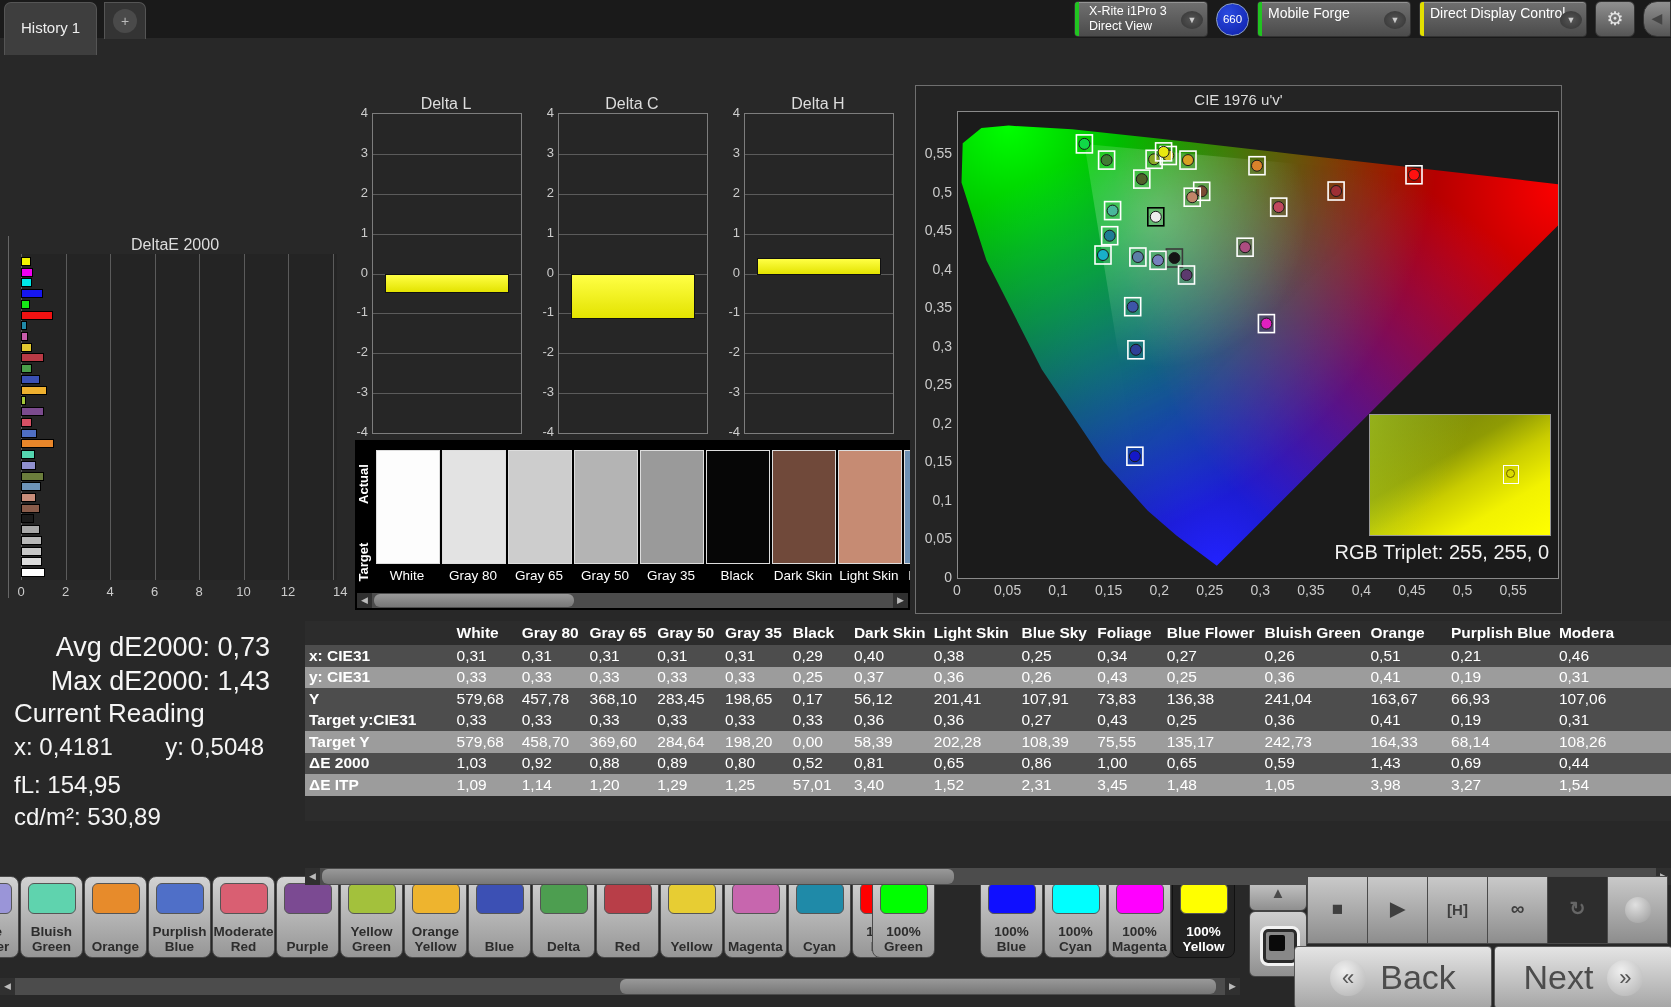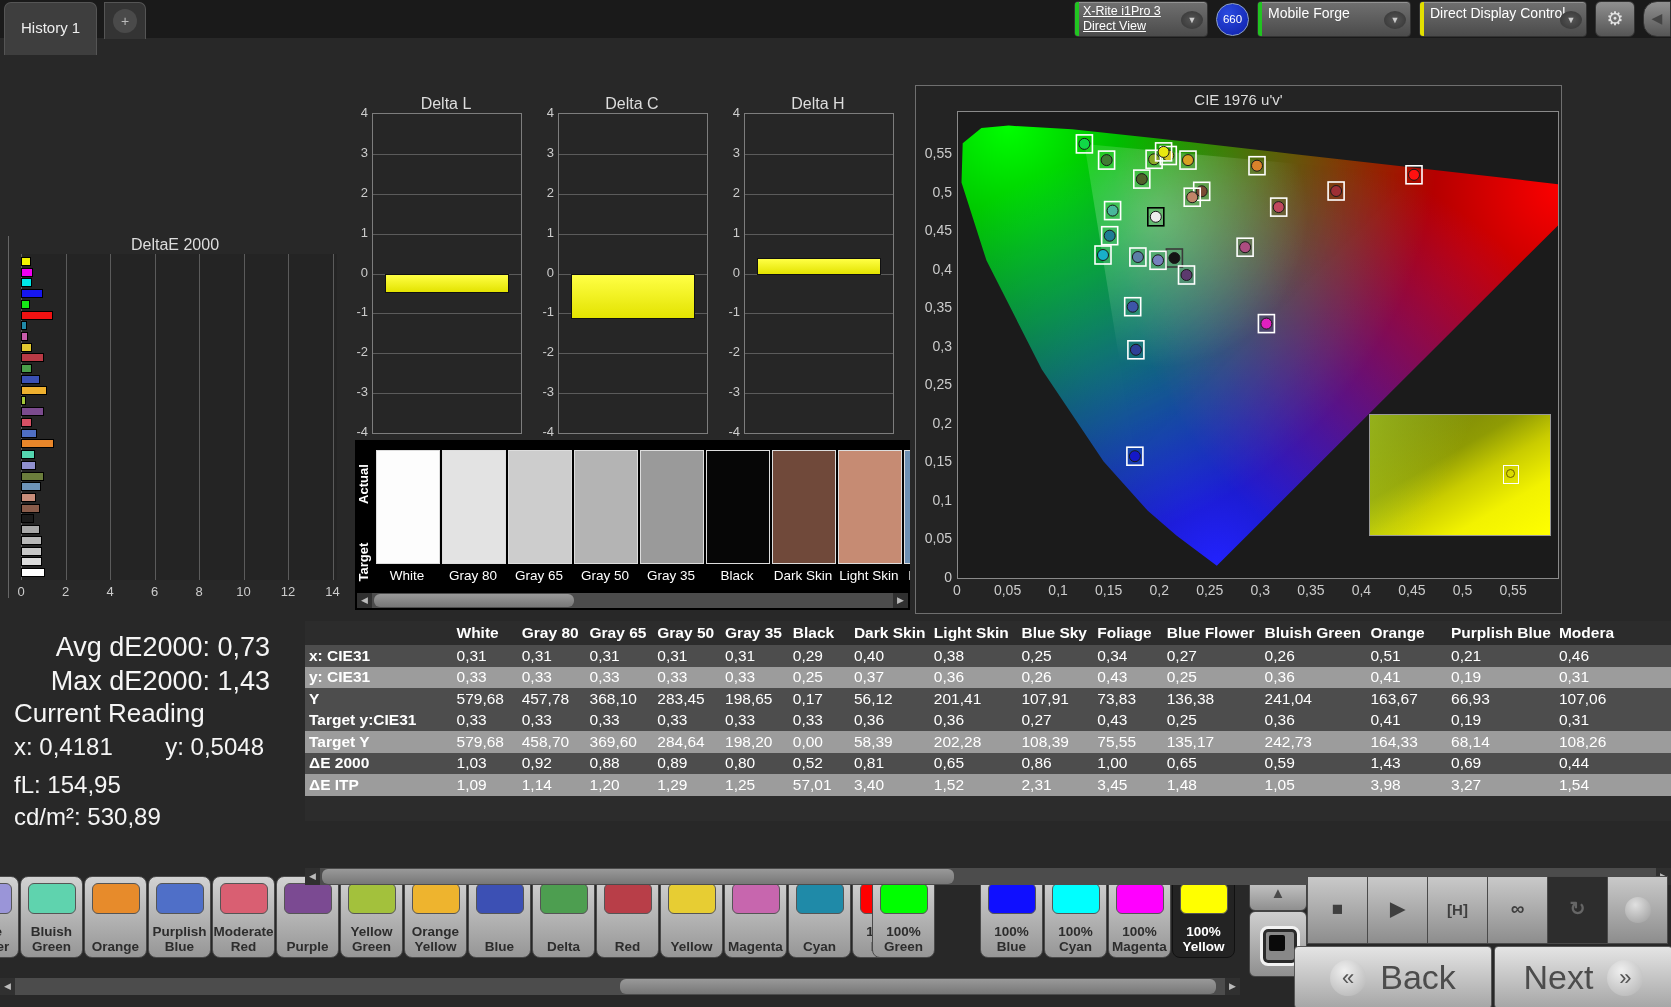--- a/index.html
+++ b/index.html
@@ -10,21 +10,21 @@
   .tab{position:absolute;left:4px;top:2px;height:36px;background:#3e3e3e;border:1px solid #555;border-bottom:none;
        border-radius:7px 7px 0 0;padding:8px 16px;line-height:34px;font-size:15px;color:#eee;}
   .addtab{position:absolute;left:104px;top:2px;width:40px;height:36px;background:#343434;border:1px solid #555;border-bottom:none;
        border-radius:0 7px 0 0;text-align:center;}
   .addtab .plus{display:inline-block;margin-top:6px;width:24px;height:24px;border-radius:50%;background:#4a4a4a;
        color:#bbb;font-size:14px;line-height:24px;}
   .tr-group{position:absolute;right:0;top:2px;display:flex;gap:8px;align-items:center;height:34px;}
   .drop{position:relative;height:34px;background:linear-gradient(#707070,#4b4b4b);border:1px solid #333;border-radius:4px;
         box-shadow:inset 0 1px 0 rgba(255,255,255,.25);}
   .drop .stripe{position:absolute;left:0;top:0;bottom:0;width:4px;border-radius:3px 0 0 3px;}
-  .drop .txt{padding:2px 26px 0 8px;font-size:12.5px;line-height:15px;color:#fff;white-space:nowrap;text-decoration:underline;}
+  .drop .txt{padding:2px 26px 0 14px;font-size:12.5px;line-height:15px;color:#fff;white-space:nowrap;}
   .drop .txt1{padding:3px 30px 0 10px;font-size:14px;color:#fff;white-space:nowrap;}
   .chev{position:absolute;right:4px;top:9px;width:22px;height:18px;border-radius:50%;background:radial-gradient(#555,#333);
         color:#ccc;font-size:9px;text-align:center;line-height:18px;}
   .badge{width:31px;height:31px;border-radius:50%;background:radial-gradient(circle at 35% 30%,#2a4ae0,#0e1fa8);
          border:1.5px solid #8fa3c8;color:#fff;font-size:11.5px;font-weight:normal;text-align:center;line-height:31px;}
   .sqbtn{width:38px;height:34px;border-radius:6px;background:linear-gradient(#909090,#555);border:1px solid #333;
          color:#e5e5e5;font-size:19px;text-align:center;line-height:33px;}
   .edgebtn{width:26px;height:34px;border-radius:14px 0 0 14px;background:linear-gradient(#909090,#555);border:1px solid #333;
          color:#444;font-size:14px;text-align:center;line-height:33px;}
   
@@ -190,21 +190,21 @@
         <div class="de-bar" title="White: 1.03" style="top: 314.133px; width: 21.9211px; background: linear-gradient(rgb(255, 255, 255), rgb(255, 255, 255));"></div>
       </div>
     <div id="de-xlabs"></div>
   <div class="de-xlab" style="left: 12px;">0</div>
       <div class="de-xlab" style="left: 56.507px;">2</div>
       <div class="de-xlab" style="left: 101.014px;">4</div>
       <div class="de-xlab" style="left: 145.521px;">6</div>
       <div class="de-xlab" style="left: 190.028px;">8</div>
       <div class="de-xlab" style="left: 234.535px;">10</div>
       <div class="de-xlab" style="left: 279.042px;">12</div>
-      <div class="de-xlab" style="left: 323.549px;">14</div>
+      <div class="de-xlab" style="left: 323.549px; text-align: right;">14</div>
     </div>
 
   <div id="lch">
       <div class="lch-title" style="left: 372px; top: 95px;">Delta L</div>
       <div class="lch-box" style="left: 372px; top: 113px;">
         <div class="lch-grid" style="top: 39.875px;"></div>
         <div class="lch-grid" style="top: 79.75px;"></div>
         <div class="lch-grid" style="top: 119.625px;"></div>
         <div class="lch-grid" style="top: 159.5px;"></div>
         <div class="lch-grid" style="top: 199.375px;"></div>
@@ -436,20 +436,21 @@
             <circle cx="205.6" cy="39.9" r="5.5" fill="#e8e810" stroke="#1a1a1a" stroke-width="1"></circle>
           </g>
         </svg>
       </div>
     <div id="cie-labels"></div>
     <div class="rgb-swatch">
       <div class="rgb-mark">
           <i></i>
         </div>
     </div>
+    <div class="rgb-label">RGB Triplet: 255, 255, 0</div>
   <div class="cie-ylab" style="left: 4px; top: 58.95px;">0,55</div>
       <div class="cie-ylab" style="left: 4px; top: 97.5px;">0,5</div>
       <div class="cie-ylab" style="left: 4px; top: 136.05px;">0,45</div>
       <div class="cie-ylab" style="left: 4px; top: 174.6px;">0,4</div>
       <div class="cie-ylab" style="left: 4px; top: 213.15px;">0,35</div>
       <div class="cie-ylab" style="left: 4px; top: 251.7px;">0,3</div>
       <div class="cie-ylab" style="left: 4px; top: 290.25px;">0,25</div>
       <div class="cie-ylab" style="left: 4px; top: 328.8px;">0,2</div>
       <div class="cie-ylab" style="left: 4px; top: 367.35px;">0,15</div>
       <div class="cie-ylab" style="left: 4px; top: 405.9px;">0,1</div>

